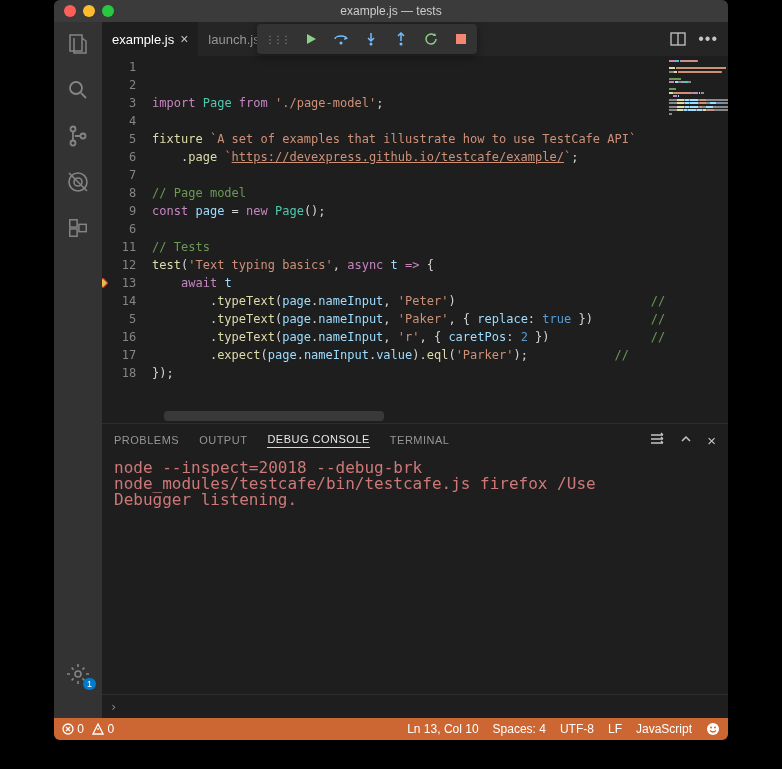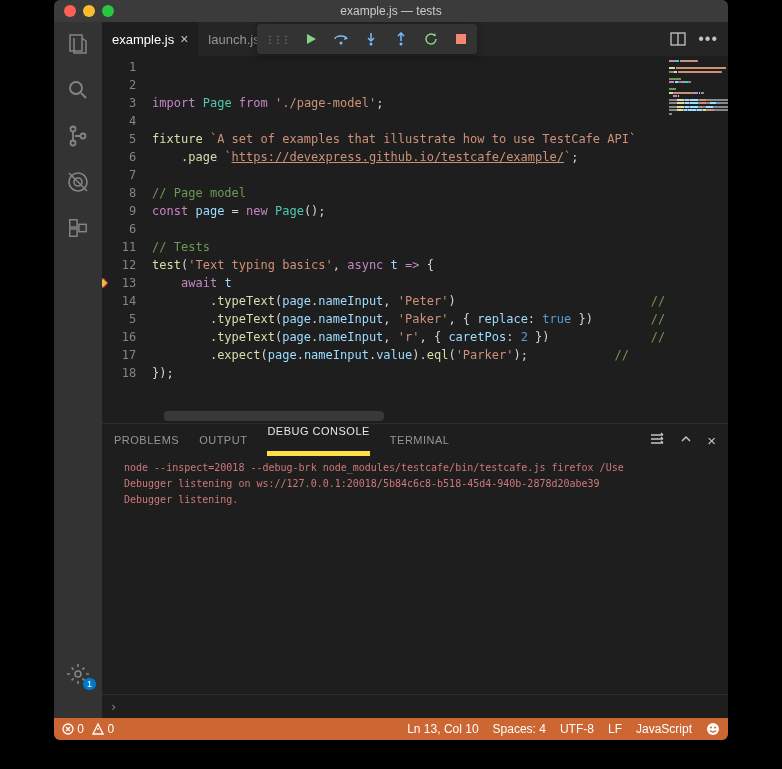--- a/index.html
+++ b/index.html
@@ -35,23 +35,23 @@
   .hl { background: #51512e; position: absolute; left: 0; right: 0; top: 0; bottom: 0; z-index: -1; border-top: 1px solid #7d7b47; border-bottom: 1px solid #7d7b47; }
   .minimap { width: 70px; background: #1e1e1e; position: relative; overflow: hidden; }
   .mm-line { position: absolute; left: 4px; right: 4px; height: 2px; }
   
   .kw { color: #c586c0; } .str { color: #ce9178; } .fn { color: #dcdcaa; } .cls { color: #4ec9b0; }
   .var { color: #9cdcfe; } .cm { color: #6a9955; } .num { color: #569cd6; } .prop { color: #9cdcfe; }
   .op { color: #d4d4d4; } .url { color: #ce9178; text-decoration: underline; }
   .panel { height: 295px; background: #1e1e1e; display: flex; flex-direction: column; border-top: 1px solid #2d2d2d; }
   .panel-tabs { height: 32px; display: flex; align-items: center; padding: 0 12px; gap: 20px; font-size: 11px; color: #969696; }
   .panel-tabs .pt { cursor: pointer; letter-spacing: .5px; }
-  .panel-tabs .pt.active { color: #e7e7e7; border-bottom: 5px solid #fde047; padding-bottom: 14px; }
+  .panel-tabs .pt.active { color: #e7e7e7; border-bottom: 1px solid #fde047; padding-bottom: 2px; }
   .panel-actions { margin-left: auto; display: flex; gap: 14px; color: #c5c5c5; }
-  .panel-body { flex: 1; padding: 4px 22px; font-family: Menlo, Consolas, monospace; font-size: 10px; line-height: 16px; color: #c5c5c5; overflow: hidden; }
+  .panel-body { flex: 1; padding: 4px 12px; font-family: Menlo, Consolas, monospace; font-size: 16px; line-height: 16px; color: #c5c5c5; overflow: hidden; }
   .panel-body .ln1 { color: #ce7878; }
   .repl { height: 24px; border-top: 1px solid #2d2d2d; display: flex; align-items: center; padding: 0 8px; color: #888; font-family: Menlo, monospace; font-size: 12px; }
   .statusbar { height: 22px; background: #cc6633; display: flex; align-items: center; color: #fff; font-size: 12px; padding: 0 8px; gap: 8px; }
   .statusbar .right { margin-left: auto; display: flex; gap: 14px; align-items: center; }
   .sb-item { cursor: pointer; }
   .badge { position: absolute; background: #007acc; color: #fff; border-radius: 8px; font-size: 9px; padding: 0 4px; min-width: 12px; text-align: center; line-height: 12px; }
   svg { display: block; }
   .hscroll { position: absolute; bottom: 0; left: 12px; height: 10px; width: 220px; background: rgba(121,121,121,.3); border-radius: 4px; }
 </style>
 </head>
@@ -300,21 +300,20 @@
             <span>
                 <svg width="14" height="14" viewBox="0 0 14 14" fill="none" stroke="currentColor" stroke-width="1.5">
                   <path d="M3 9l4-4 4 4"></path>
                 </svg>
               </span>
             <span style="font-size:15px">×</span>
           </div>
         </div>
         <div class="panel-body">
           <div class="ln1">node --inspect=20018 --debug-brk node_modules/testcafe/bin/testcafe.js firefox /Use</div>
-          <div class="ln1">Debugger listening on ws://127.0.0.1:20018/5b84c6c8-b518-45d4-940b-2878d20abe39</div>
           <div class="ln1">Debugger listening.</div>
         </div>
         <div class="repl">
           <span>›</span>
         </div>
       </div>
     </div>
   </div>
 
   <div class="statusbar">

